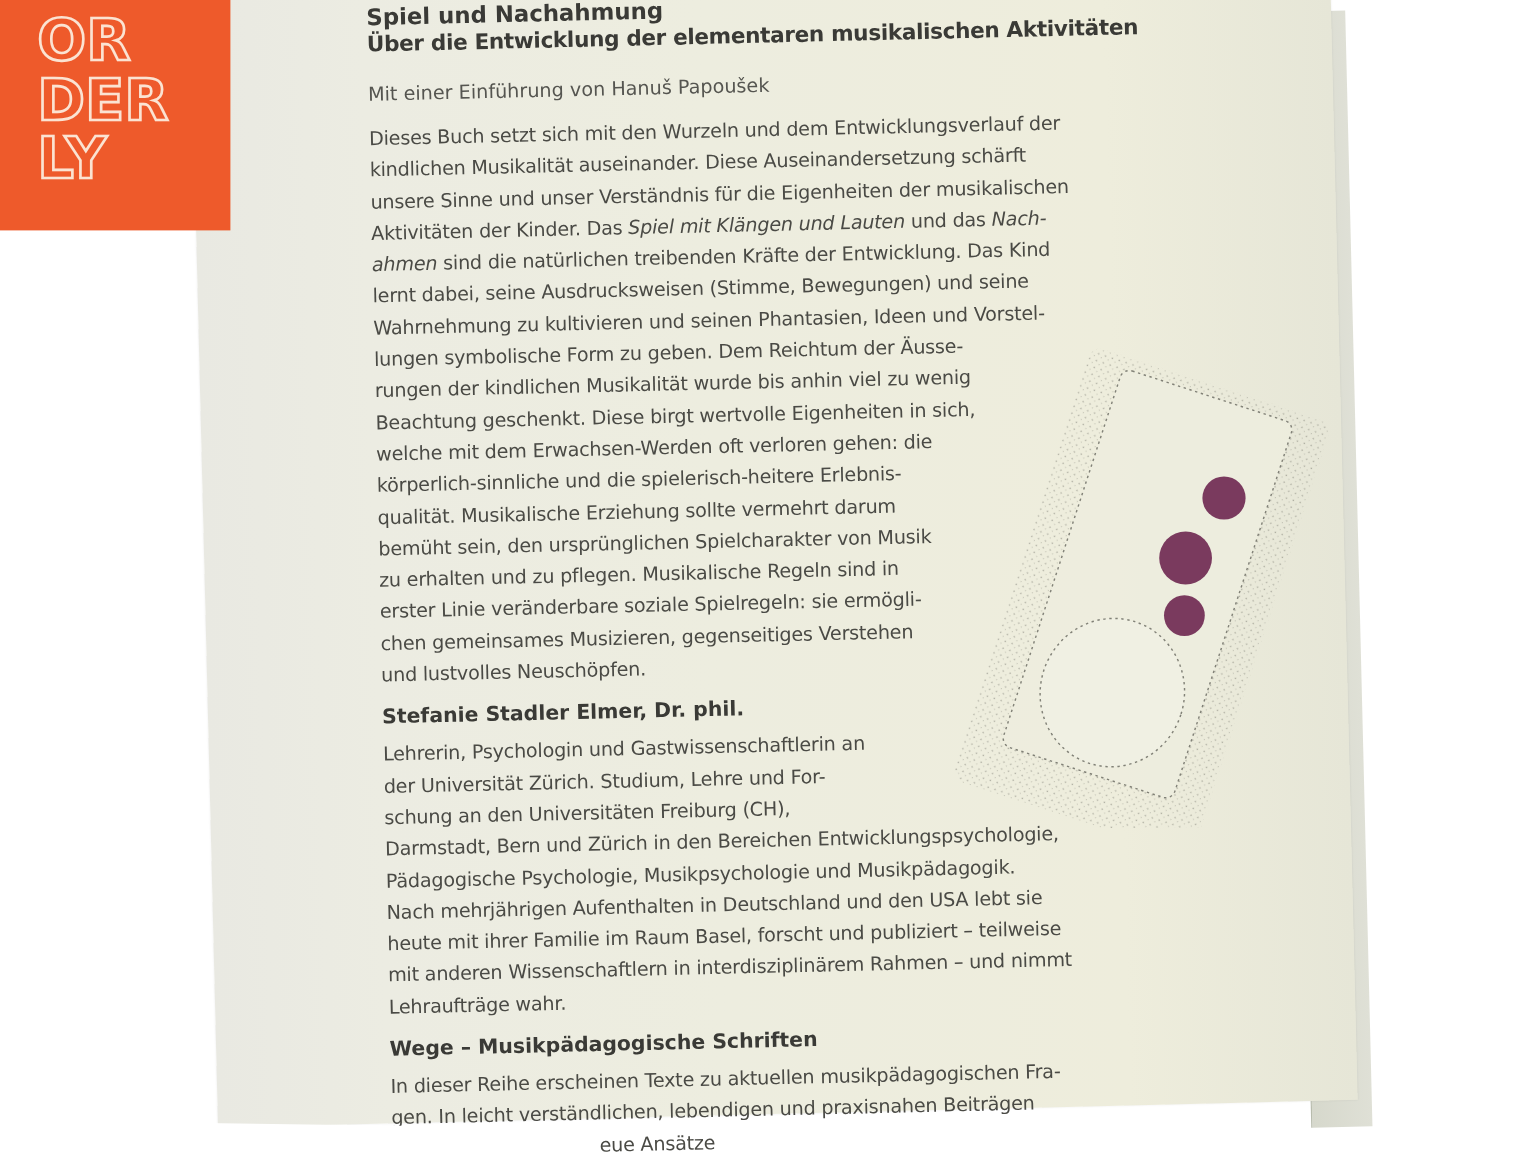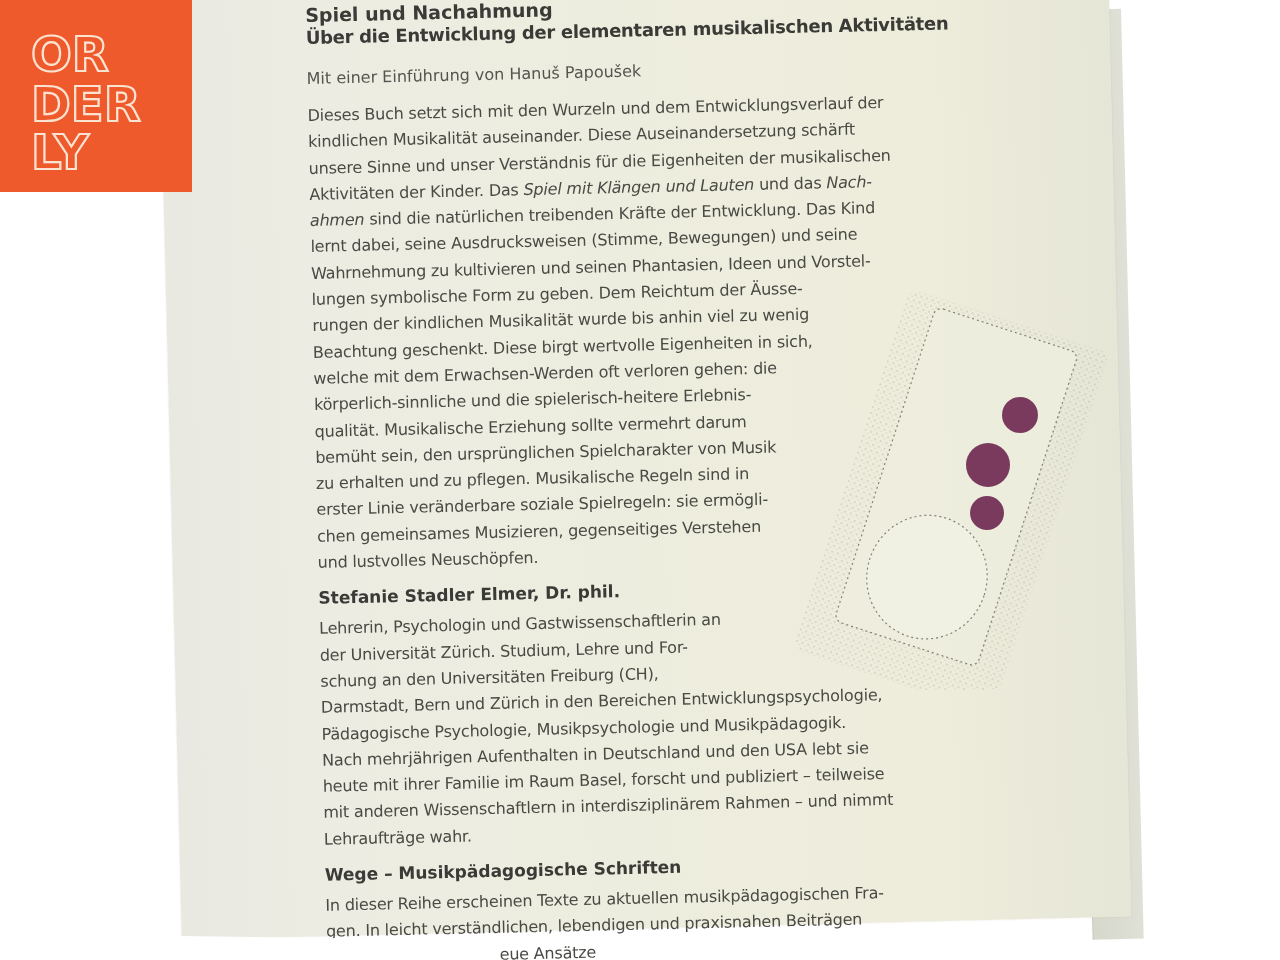--- a/index.html
+++ b/index.html
@@ -113,21 +113,21 @@
     }
     
     .logo {
       position: absolute;
       left: 0;
       top: 0;
       width: 192px;
       height: 192px;
       background: #ee5a2b;
       display: flex;
-      align-items: center;
+      align-items: flex-start;
       justify-content: center;
     }
   </style>
 </head>
 <body>
 
 <div class="page-bg"></div>
 
 <div class="book-spine"></div>
 <div class="book"></div>

